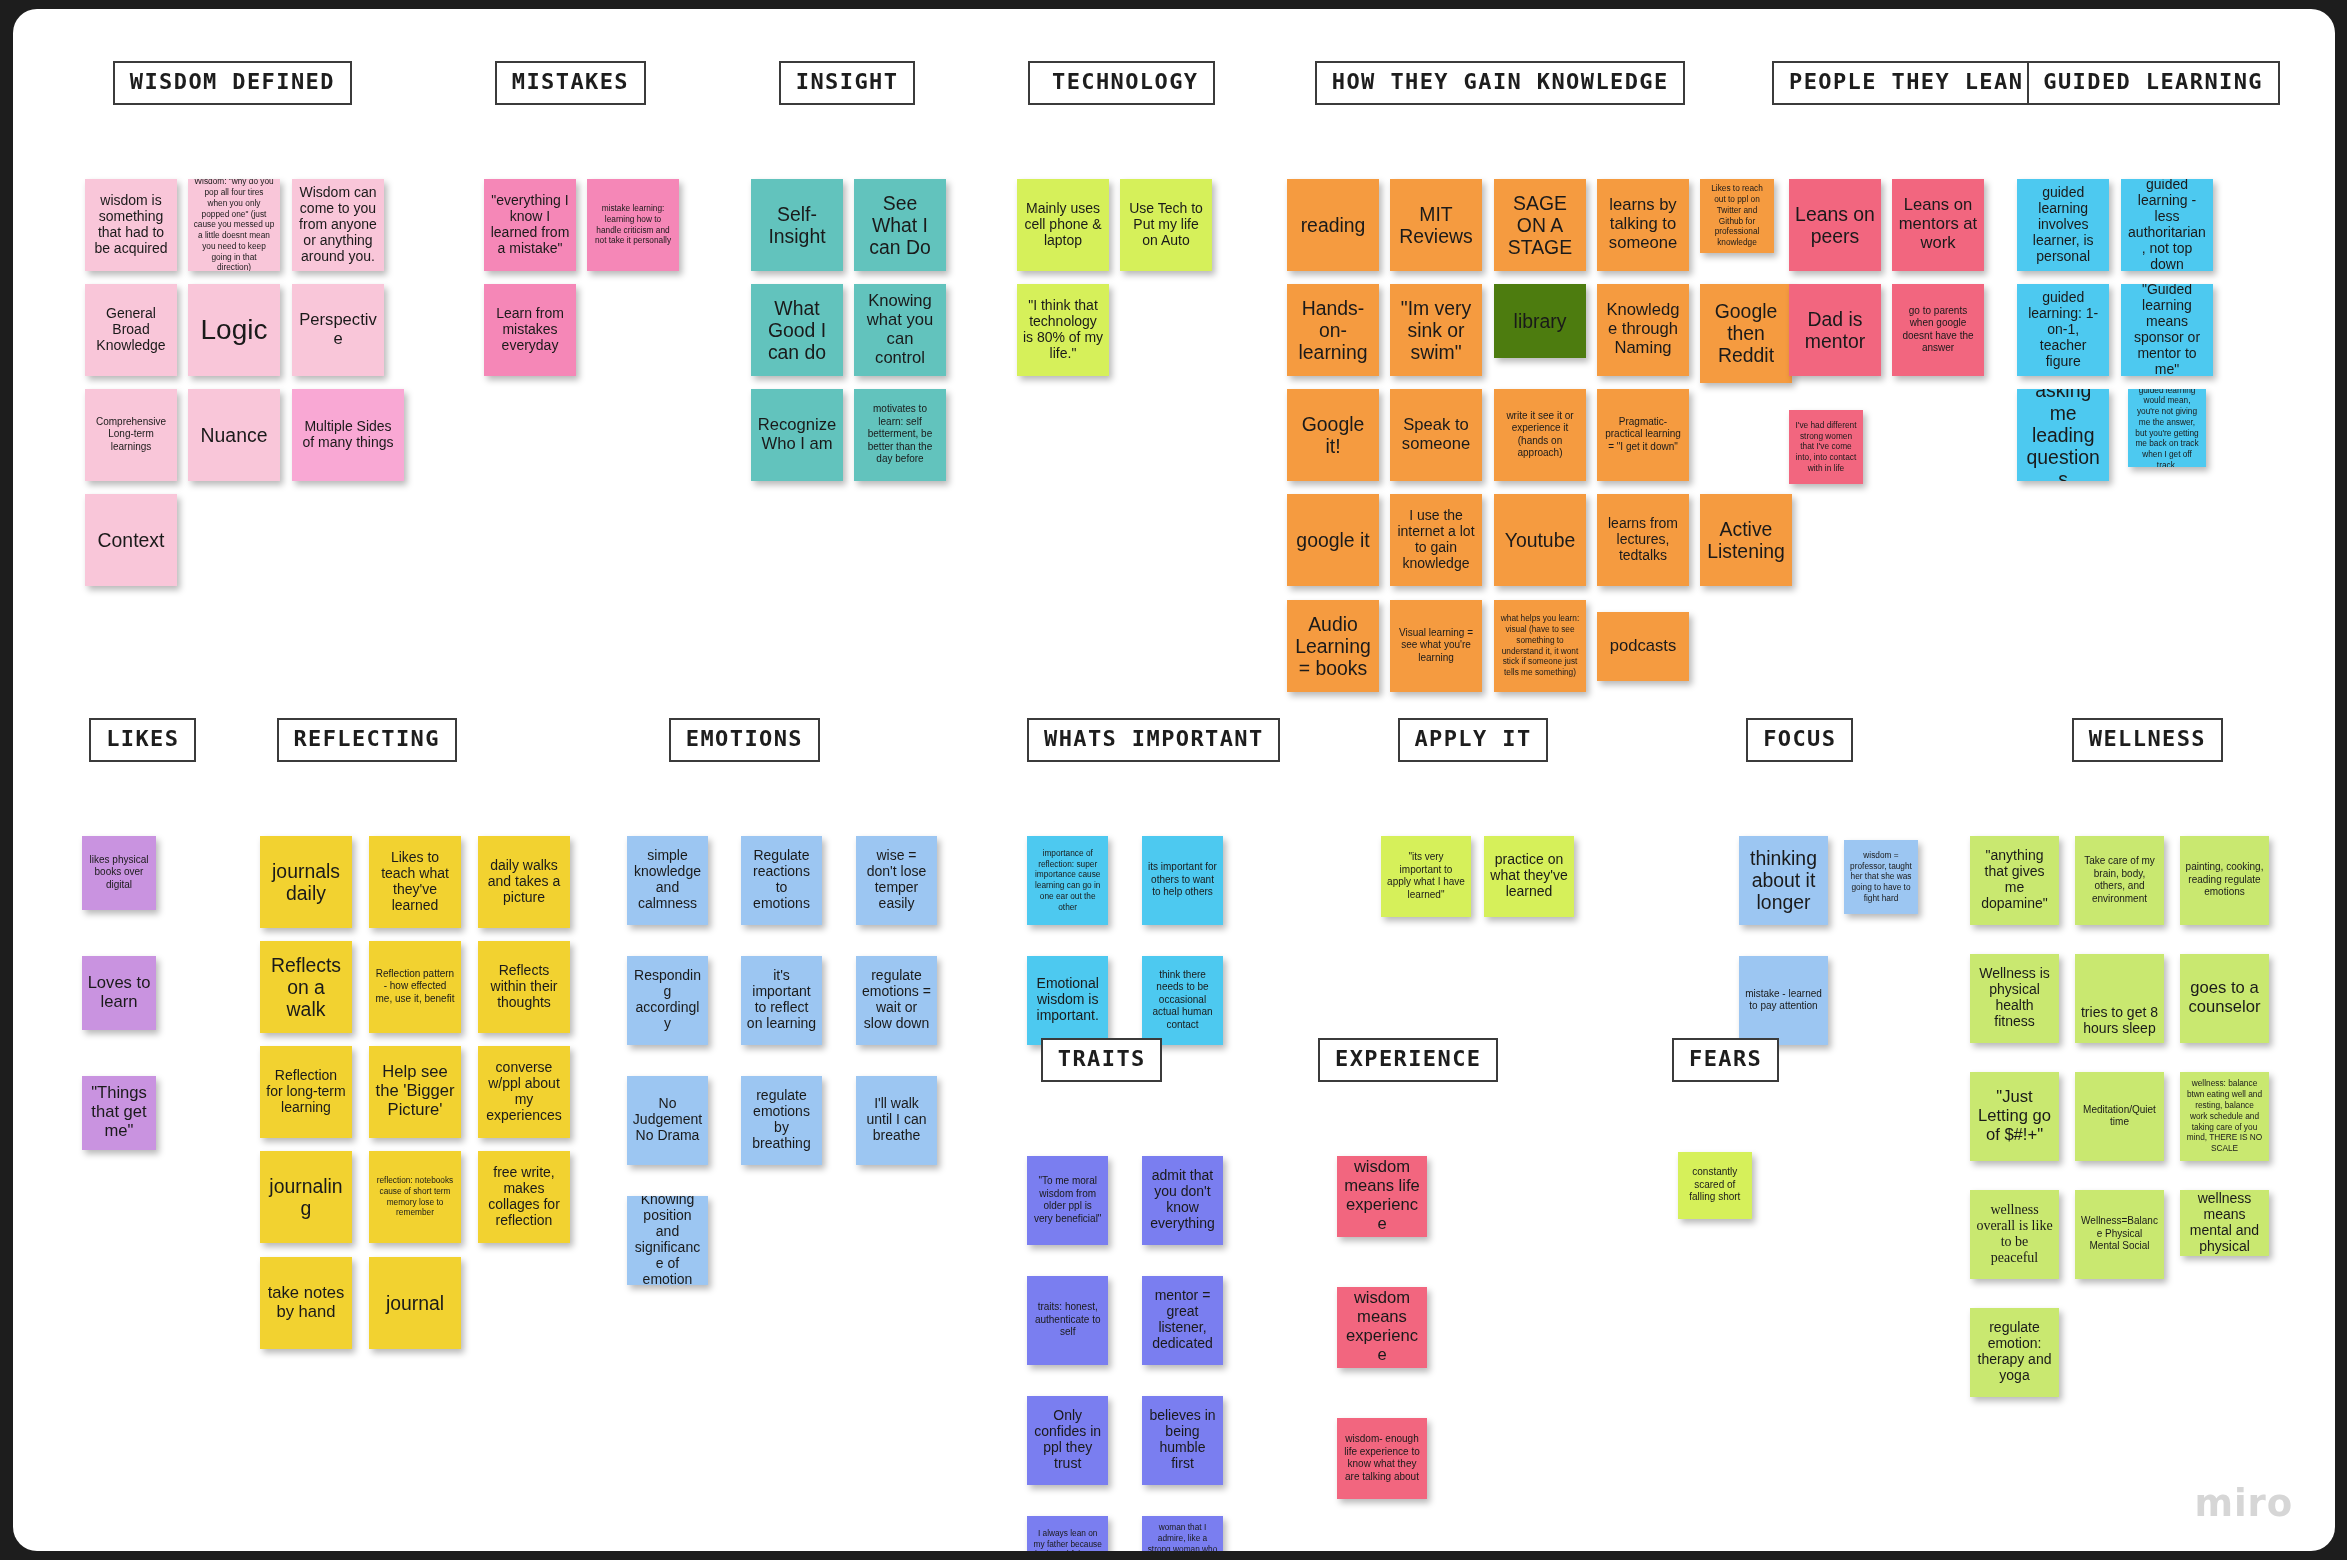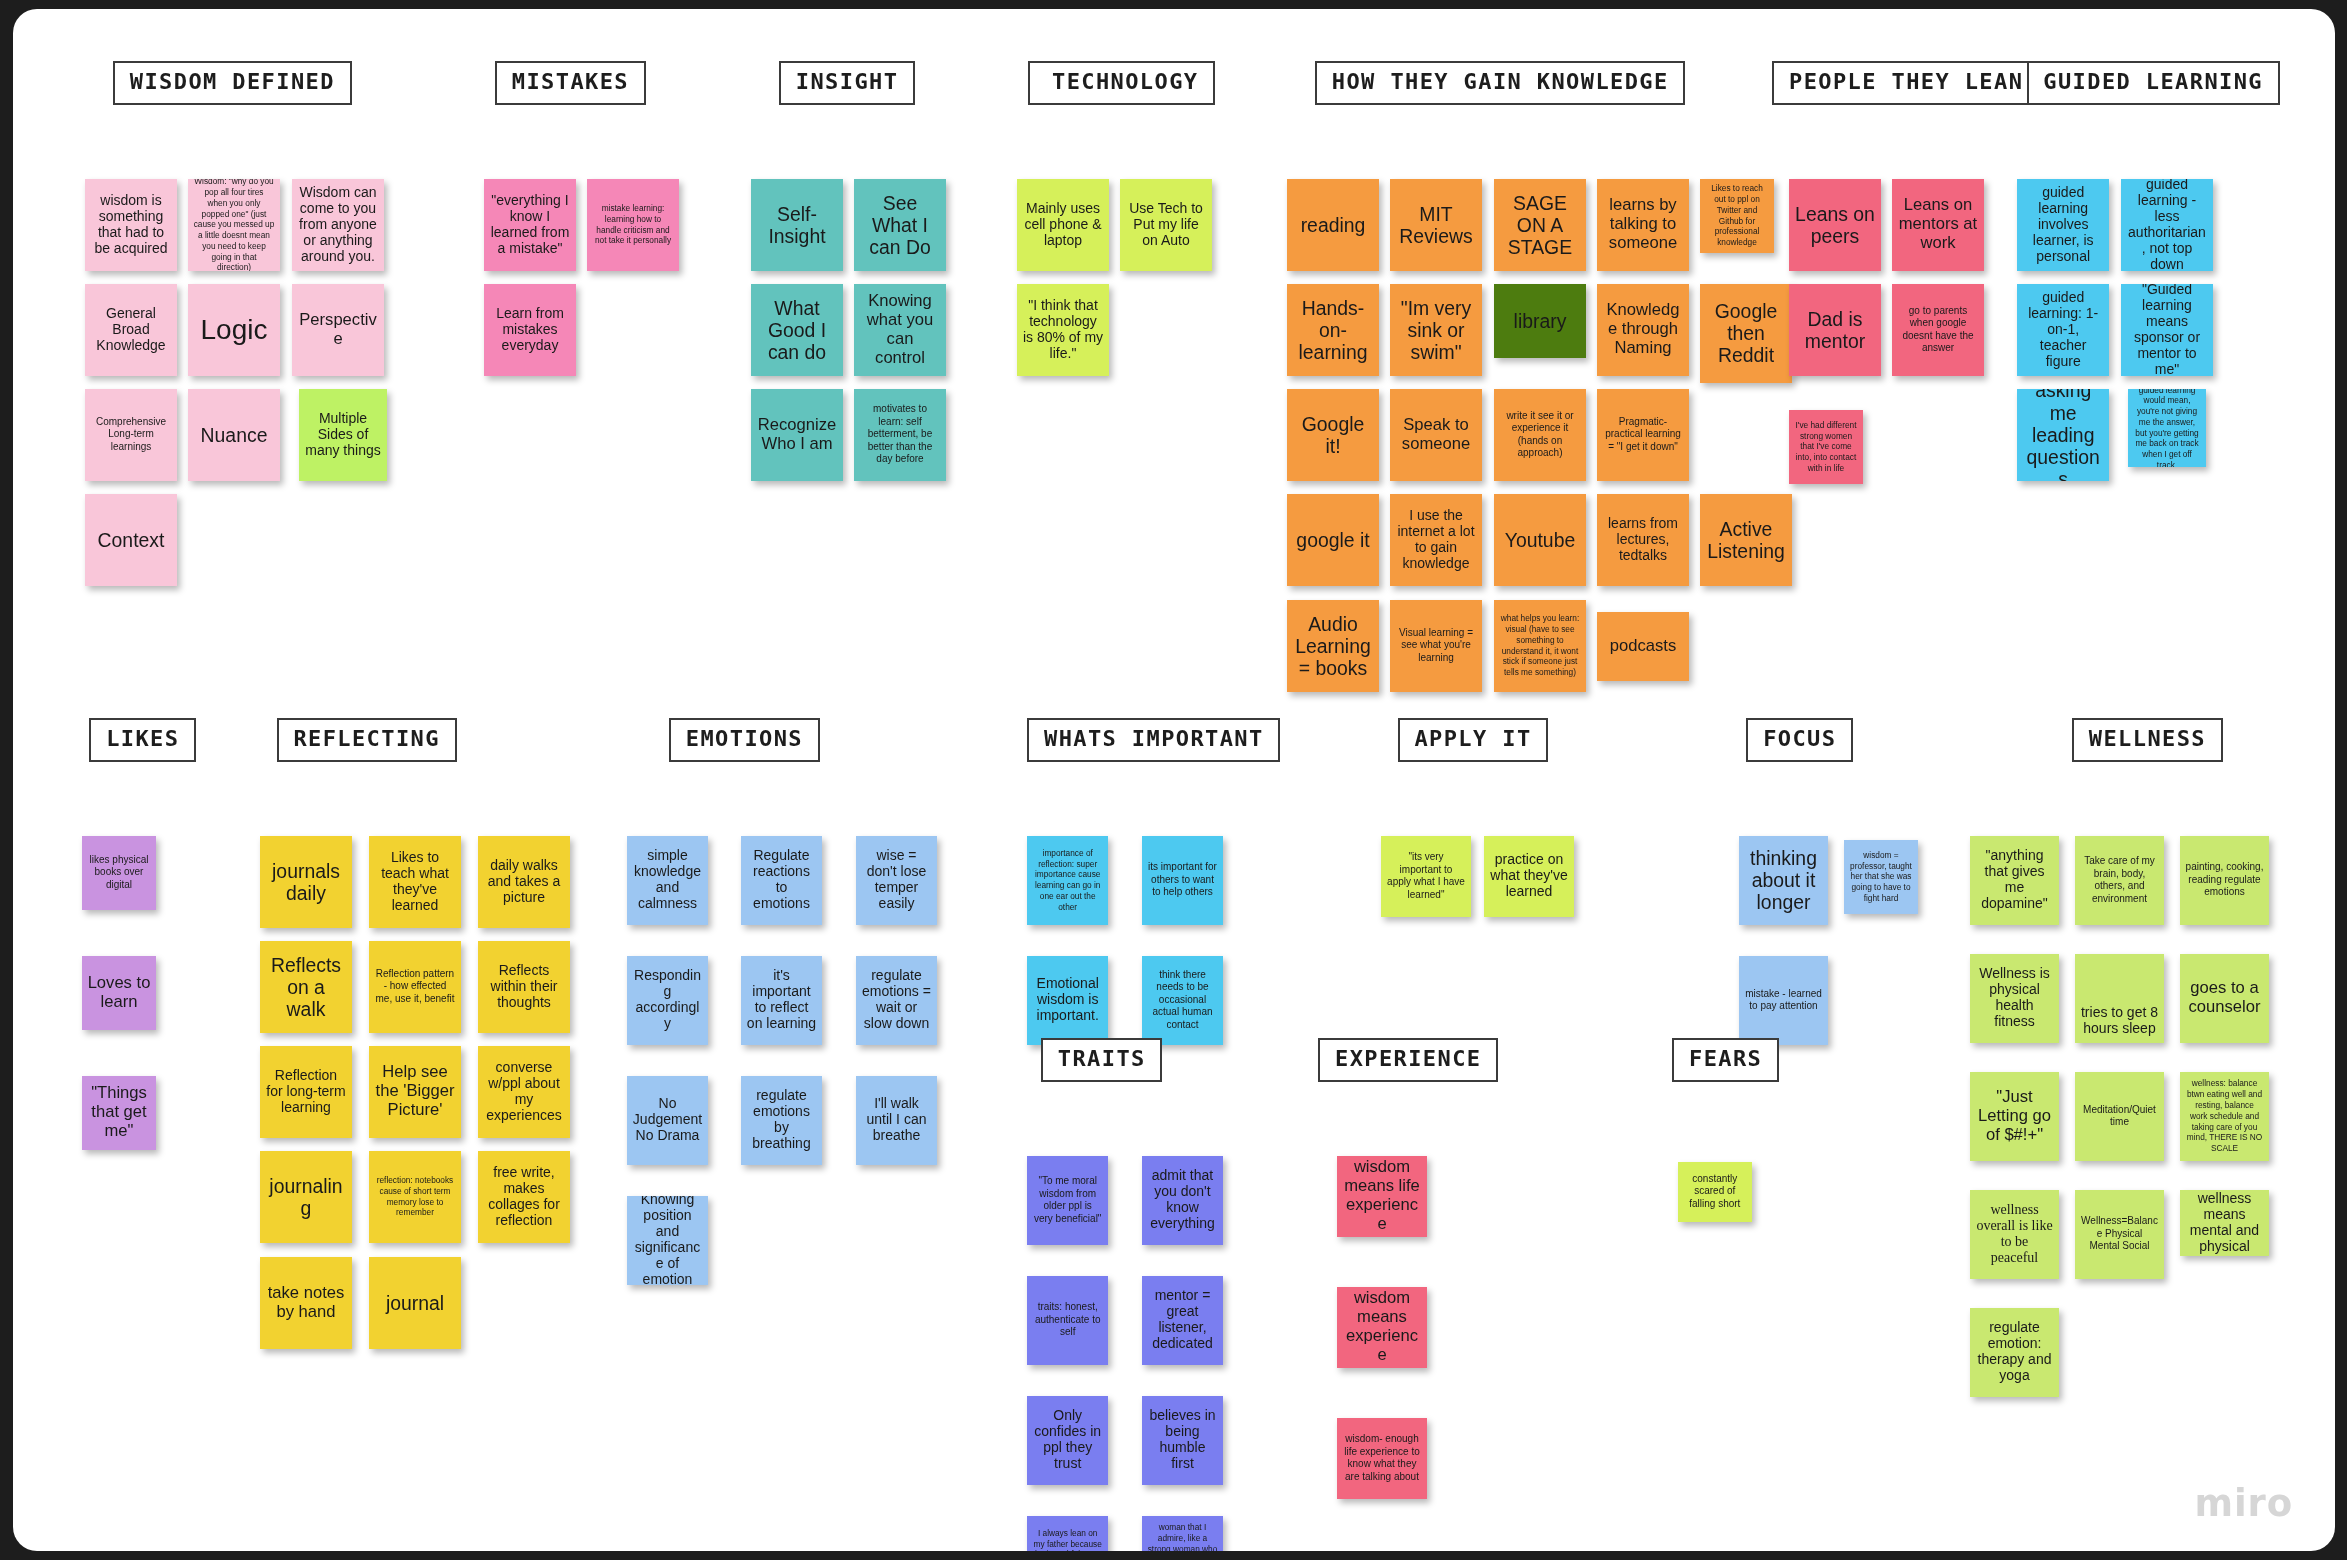--- a/index.html
+++ b/index.html
@@ -85,21 +85,21 @@
           </div>
           <div class="note n-md" style="left: 207px; top: 179px; width: 92px; height: 92px; background: rgb(249, 198, 217);">
             <span>Perspective</span>
           </div>
           <div class="note n-xs" style="left: 0px; top: 284px; width: 92px; height: 92px; background: rgb(249, 198, 217);">
             <span>Comprehensive Long-term learnings</span>
           </div>
           <div class="note n-lg" style="left: 103px; top: 284px; width: 92px; height: 92px; background: rgb(249, 198, 217);">
             <span>Nuance</span>
           </div>
-          <div class="note n-sm" style="left: 207px; top: 284px; width: 88px; height: 92px; background: #bef264; margin-left: 7px;">
+          <div class="note n-sm" style="left: 207px; top: 284px; width: 112px; height: 92px; background: #f9a8d4;">
             <span>Multiple Sides of many things</span>
           </div>
           <div class="note n-lg" style="left: 0px; top: 389px; width: 92px; height: 92px; background: rgb(249, 198, 217);">
             <span>Context</span>
           </div>
         </div></div>
       <div class="section" style="left: 471px; top: 52px;"><div class="sec-title" style="margin-left: 11px;">MISTAKES</div><div class="notes">
           <div class="note n-sm" style="left: 0px; top: 74px; width: 92px; height: 92px; background: rgb(245, 135, 183);">
             <span>"everything I know I learned from a mistake"</span>
           </div>
@@ -400,21 +400,21 @@
             <span>thinking about it longer</span>
           </div>
           <div class="note n-xxs" style="left: 105px; top: 78px; width: 74px; height: 74px; background: rgb(156, 198, 242);">
             <span>wisdom = professor, taught her that she was going to have to fight hard</span>
           </div>
           <div class="note n-xs" style="left: 0px; top: 194px; width: 89px; height: 89px; background: rgb(156, 198, 242);">
             <span>mistake - learned to pay attention</span>
           </div>
         </div></div>
       <div class="section" style="left: 1650px; top: 1029px;"><div class="sec-title" style="margin-left: 9.2px;">FEARS</div><div class="notes">
-          <div class="note n-xs" style="left: 14.8px; top: 80px; width: 74px; height: 60px; background: rgb(214, 240, 90); justify-content: flex-end;">
+          <div class="note n-xs" style="left: 14.8px; top: 70px; width: 74px; height: 67px; background: rgb(214, 240, 90); justify-content: flex-end;">
             <span>constantly scared of falling short</span>
           </div>
         </div></div>
       <div class="section" style="left: 1957px; top: 709px;"><div class="sec-title" style="margin-left: 102px;">WELLNESS</div><div class="notes">
           <div class="note n-sm" style="left: 0px; top: 74px; width: 89px; height: 89px; background: rgb(201, 232, 112);">
             <span>"anything that gives me dopamine"</span>
           </div>
           <div class="note n-xs" style="left: 105px; top: 74px; width: 89px; height: 89px; background: rgb(201, 232, 112);">
             <span>Take care of my brain, body, others, and environment</span>
           </div>

